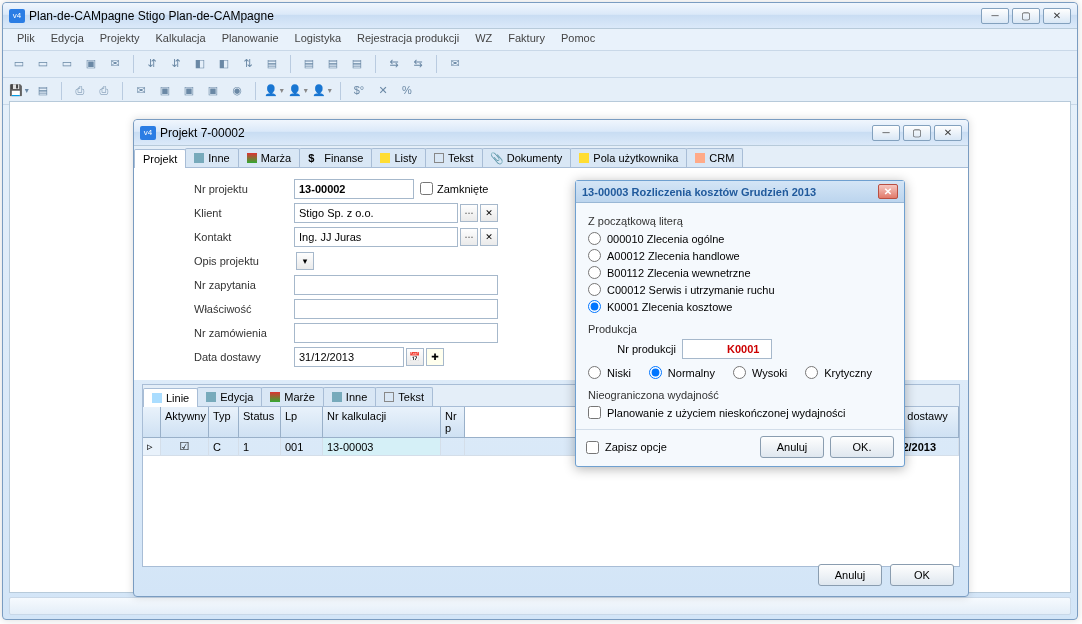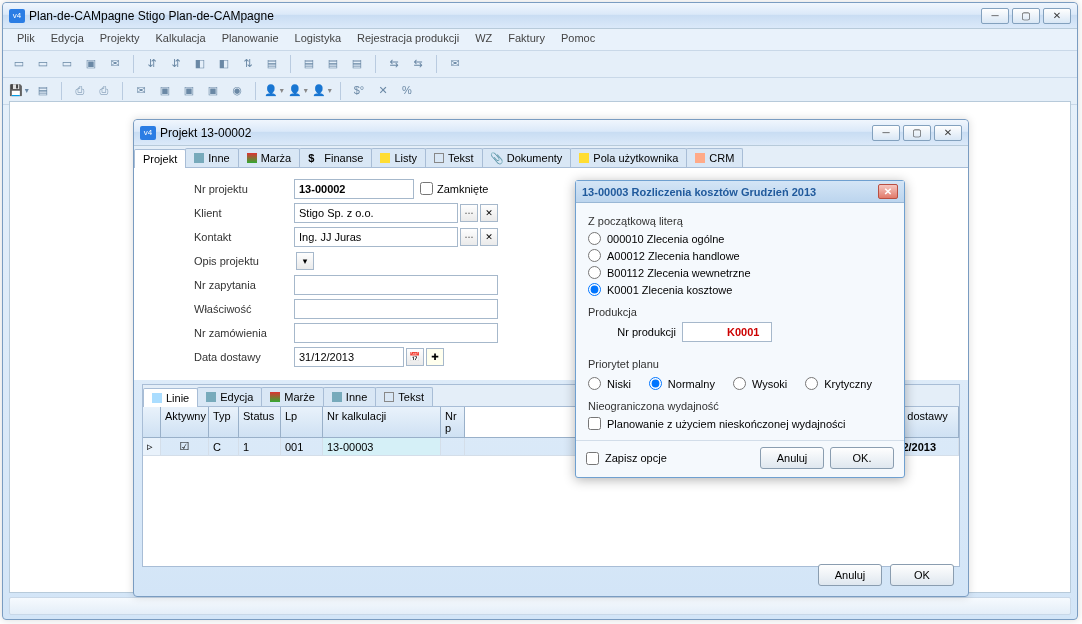--- a/index.html
+++ b/index.html
@@ -117,21 +117,21 @@
     <div class="tool">✕</div>
     <div class="tool">%</div>
   </div>
 
   <div class="client" style="top:98px;bottom:26px;"></div>
   <div class="statusbar"></div>
 
   <div class="window" style="left:130px;top:116px;width:836px;height:478px;">
     <div class="titlebar">
       <div class="titlebar-icon">v4</div>
-      <div class="title-text">Projekt 13-00002</div>
+      <div class="title-text">Projekt 7-00002</div>
       <div class="winbtns">
         <div class="winbtn">─</div>
         <div class="winbtn">▢</div>
         <div class="winbtn">✕</div>
       </div>
     </div>
     <div class="tabs">
       <div class="tab active">
           <span>Projekt</span>
         </div>
@@ -281,31 +281,34 @@
         </div>
       <div class="radio-row">
           <input type="radio" name="r1" style="">
           <span>A00012 Zlecenia handlowe</span>
         </div>
       <div class="radio-row">
           <input type="radio" name="r1" style="">
           <span>B00112 Zlecenia wewnetrzne</span>
         </div>
       <div class="radio-row">
+          <input type="radio" name="r1" style="">
+          <span>C00012 Serwis i utrzymanie ruchu</span>
+        </div>
+      <div class="radio-row">
           <input type="radio" name="r1" checked="" style="">
           <span>K0001 Zlecenia kosztowe</span>
         </div>
 
       <div class="fieldset-title" style="margin-top:8px;">Produkcja</div>
       <div class="form-row" style="padding-left:20px;">
         <div style="width:74px;text-align:right;padding-right:6px;">Nr produkcji</div>
         <input class="form-input bold" style="width: 90px; color: rgb(204, 0, 0); padding-left: 44px;" value="K0001">
       </div>
 
-      <div class="fieldset-title" style="margin-top:16px;">Priorytet planu</div>
       <div class="color-row" style="gap:18px;padding:2px 0;">
         <label class="radio-row">
             <input type="radio" name="p" style="">
             <span>Niski</span>
           </label>
         <label class="radio-row">
             <input type="radio" name="p" checked="" style="">
             <span>Normalny</span>
           </label>
         <label class="radio-row">

